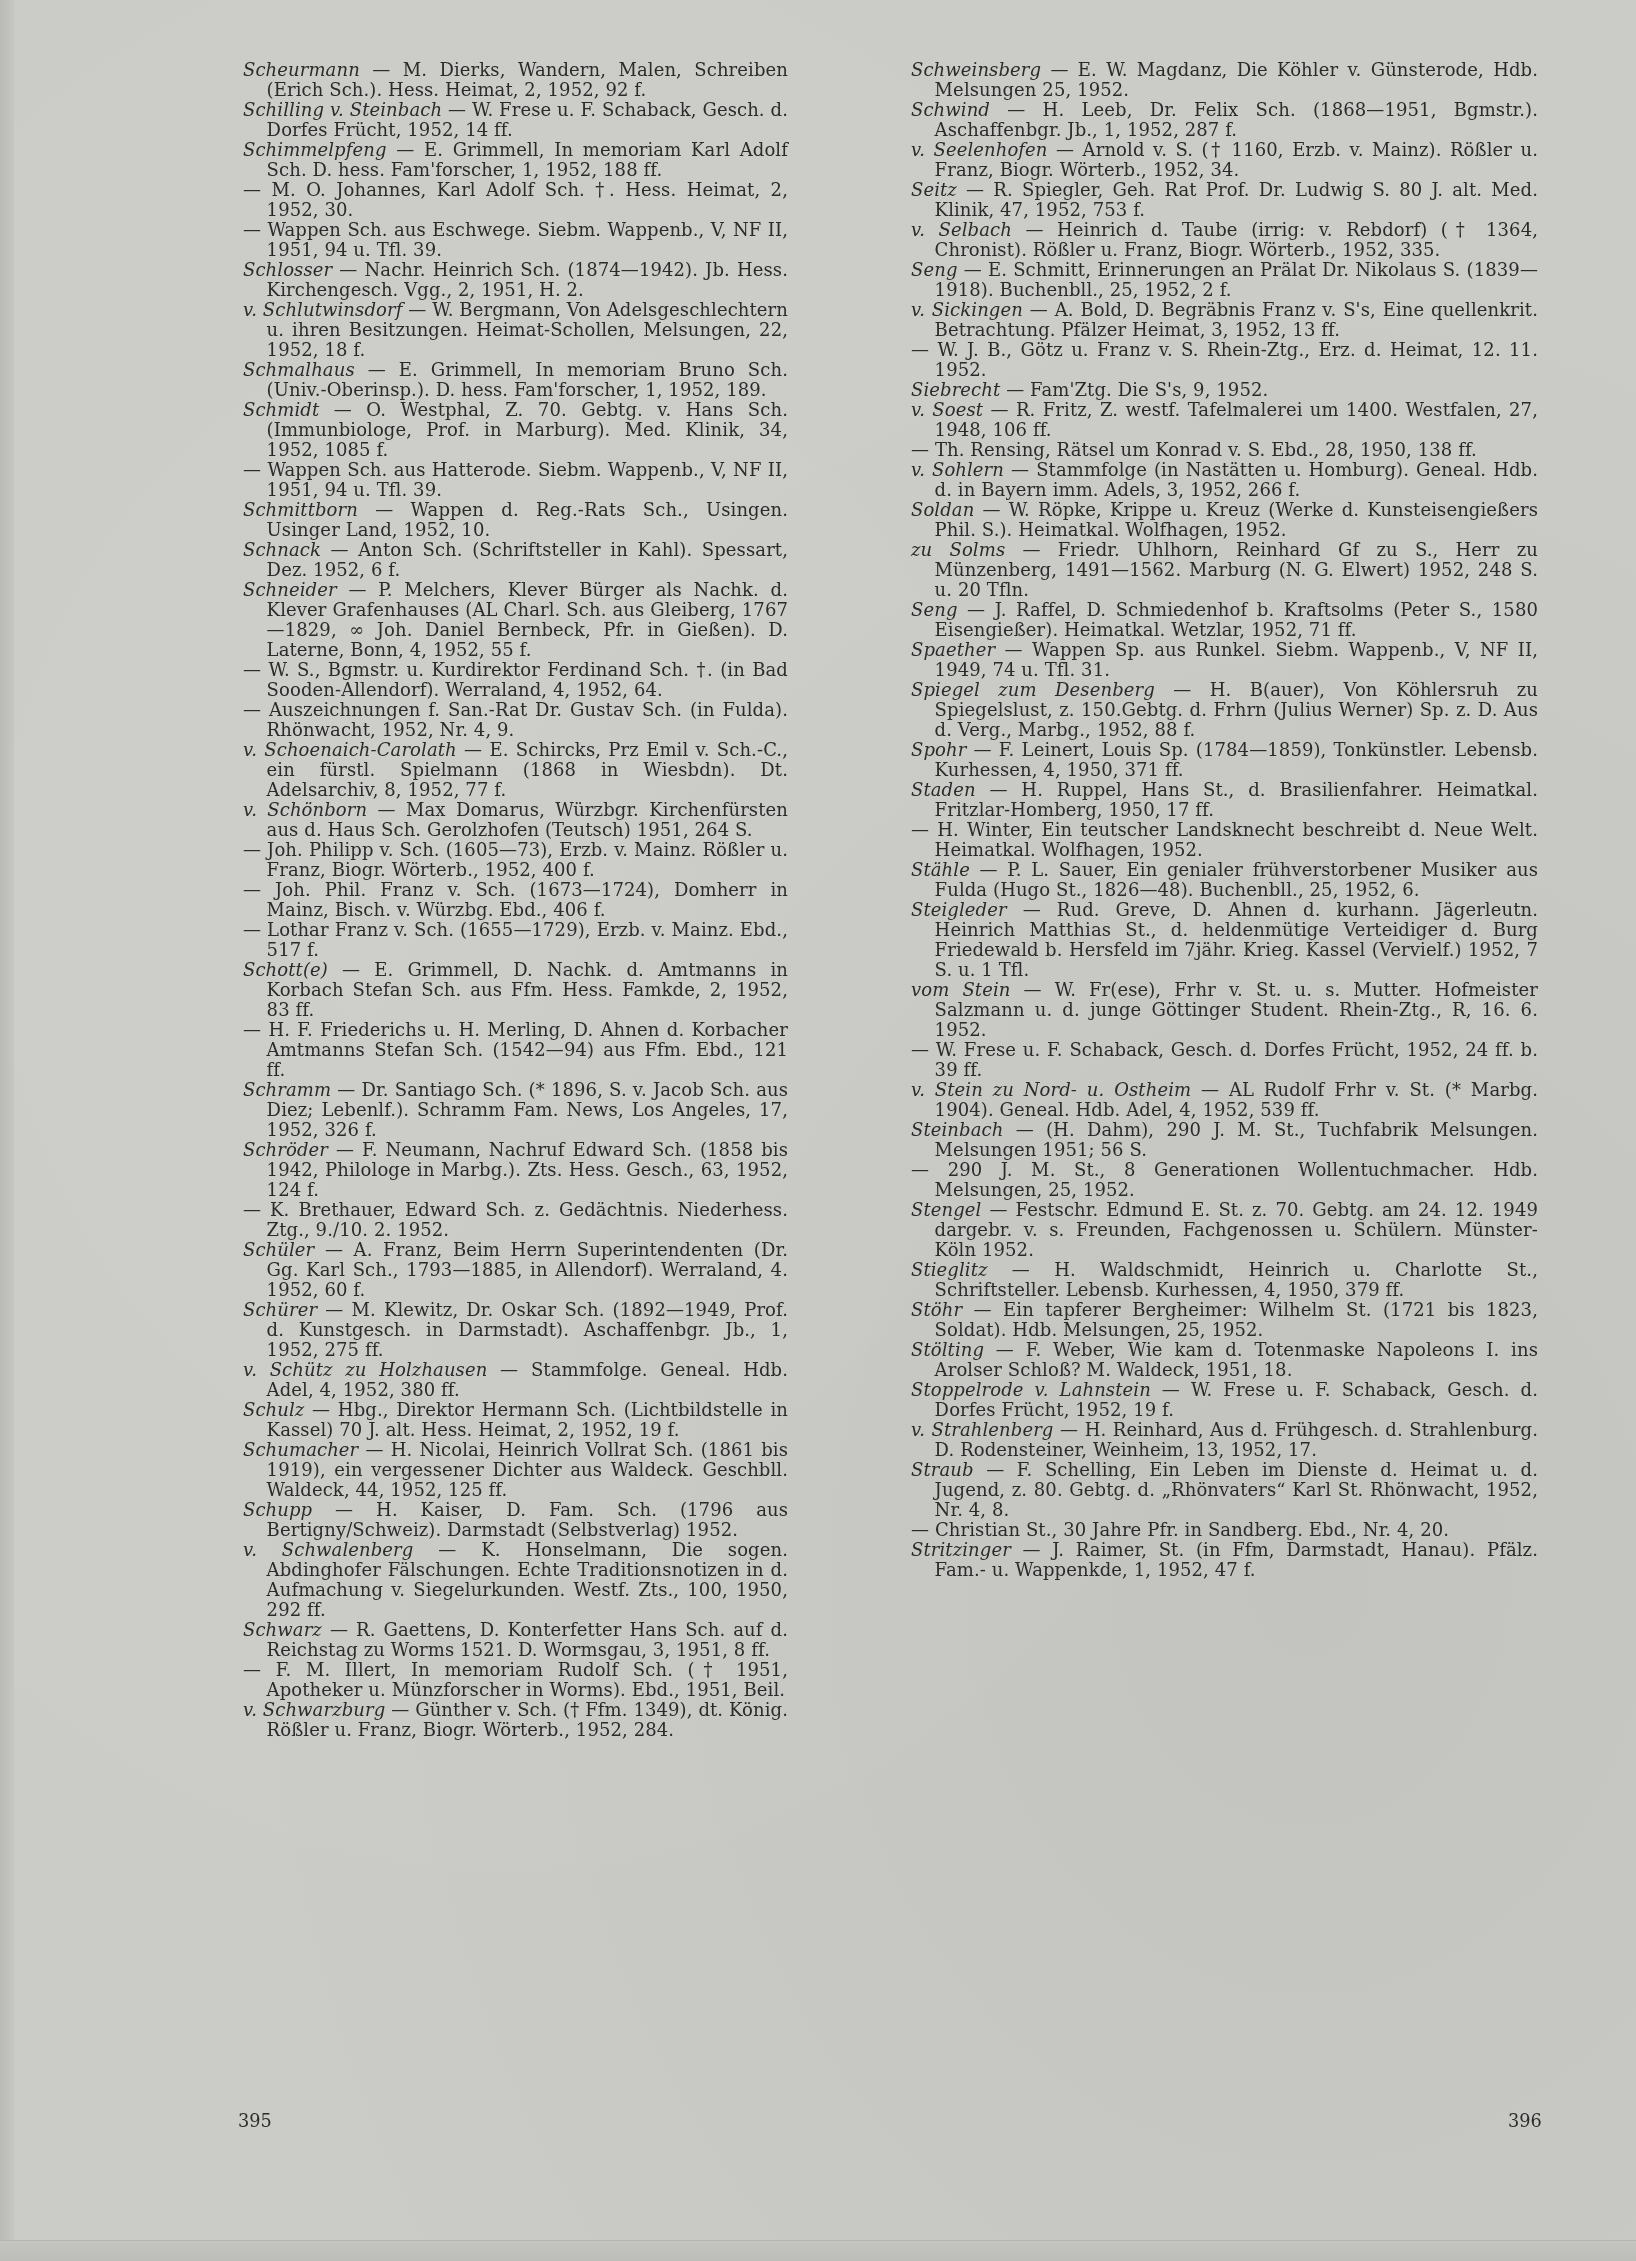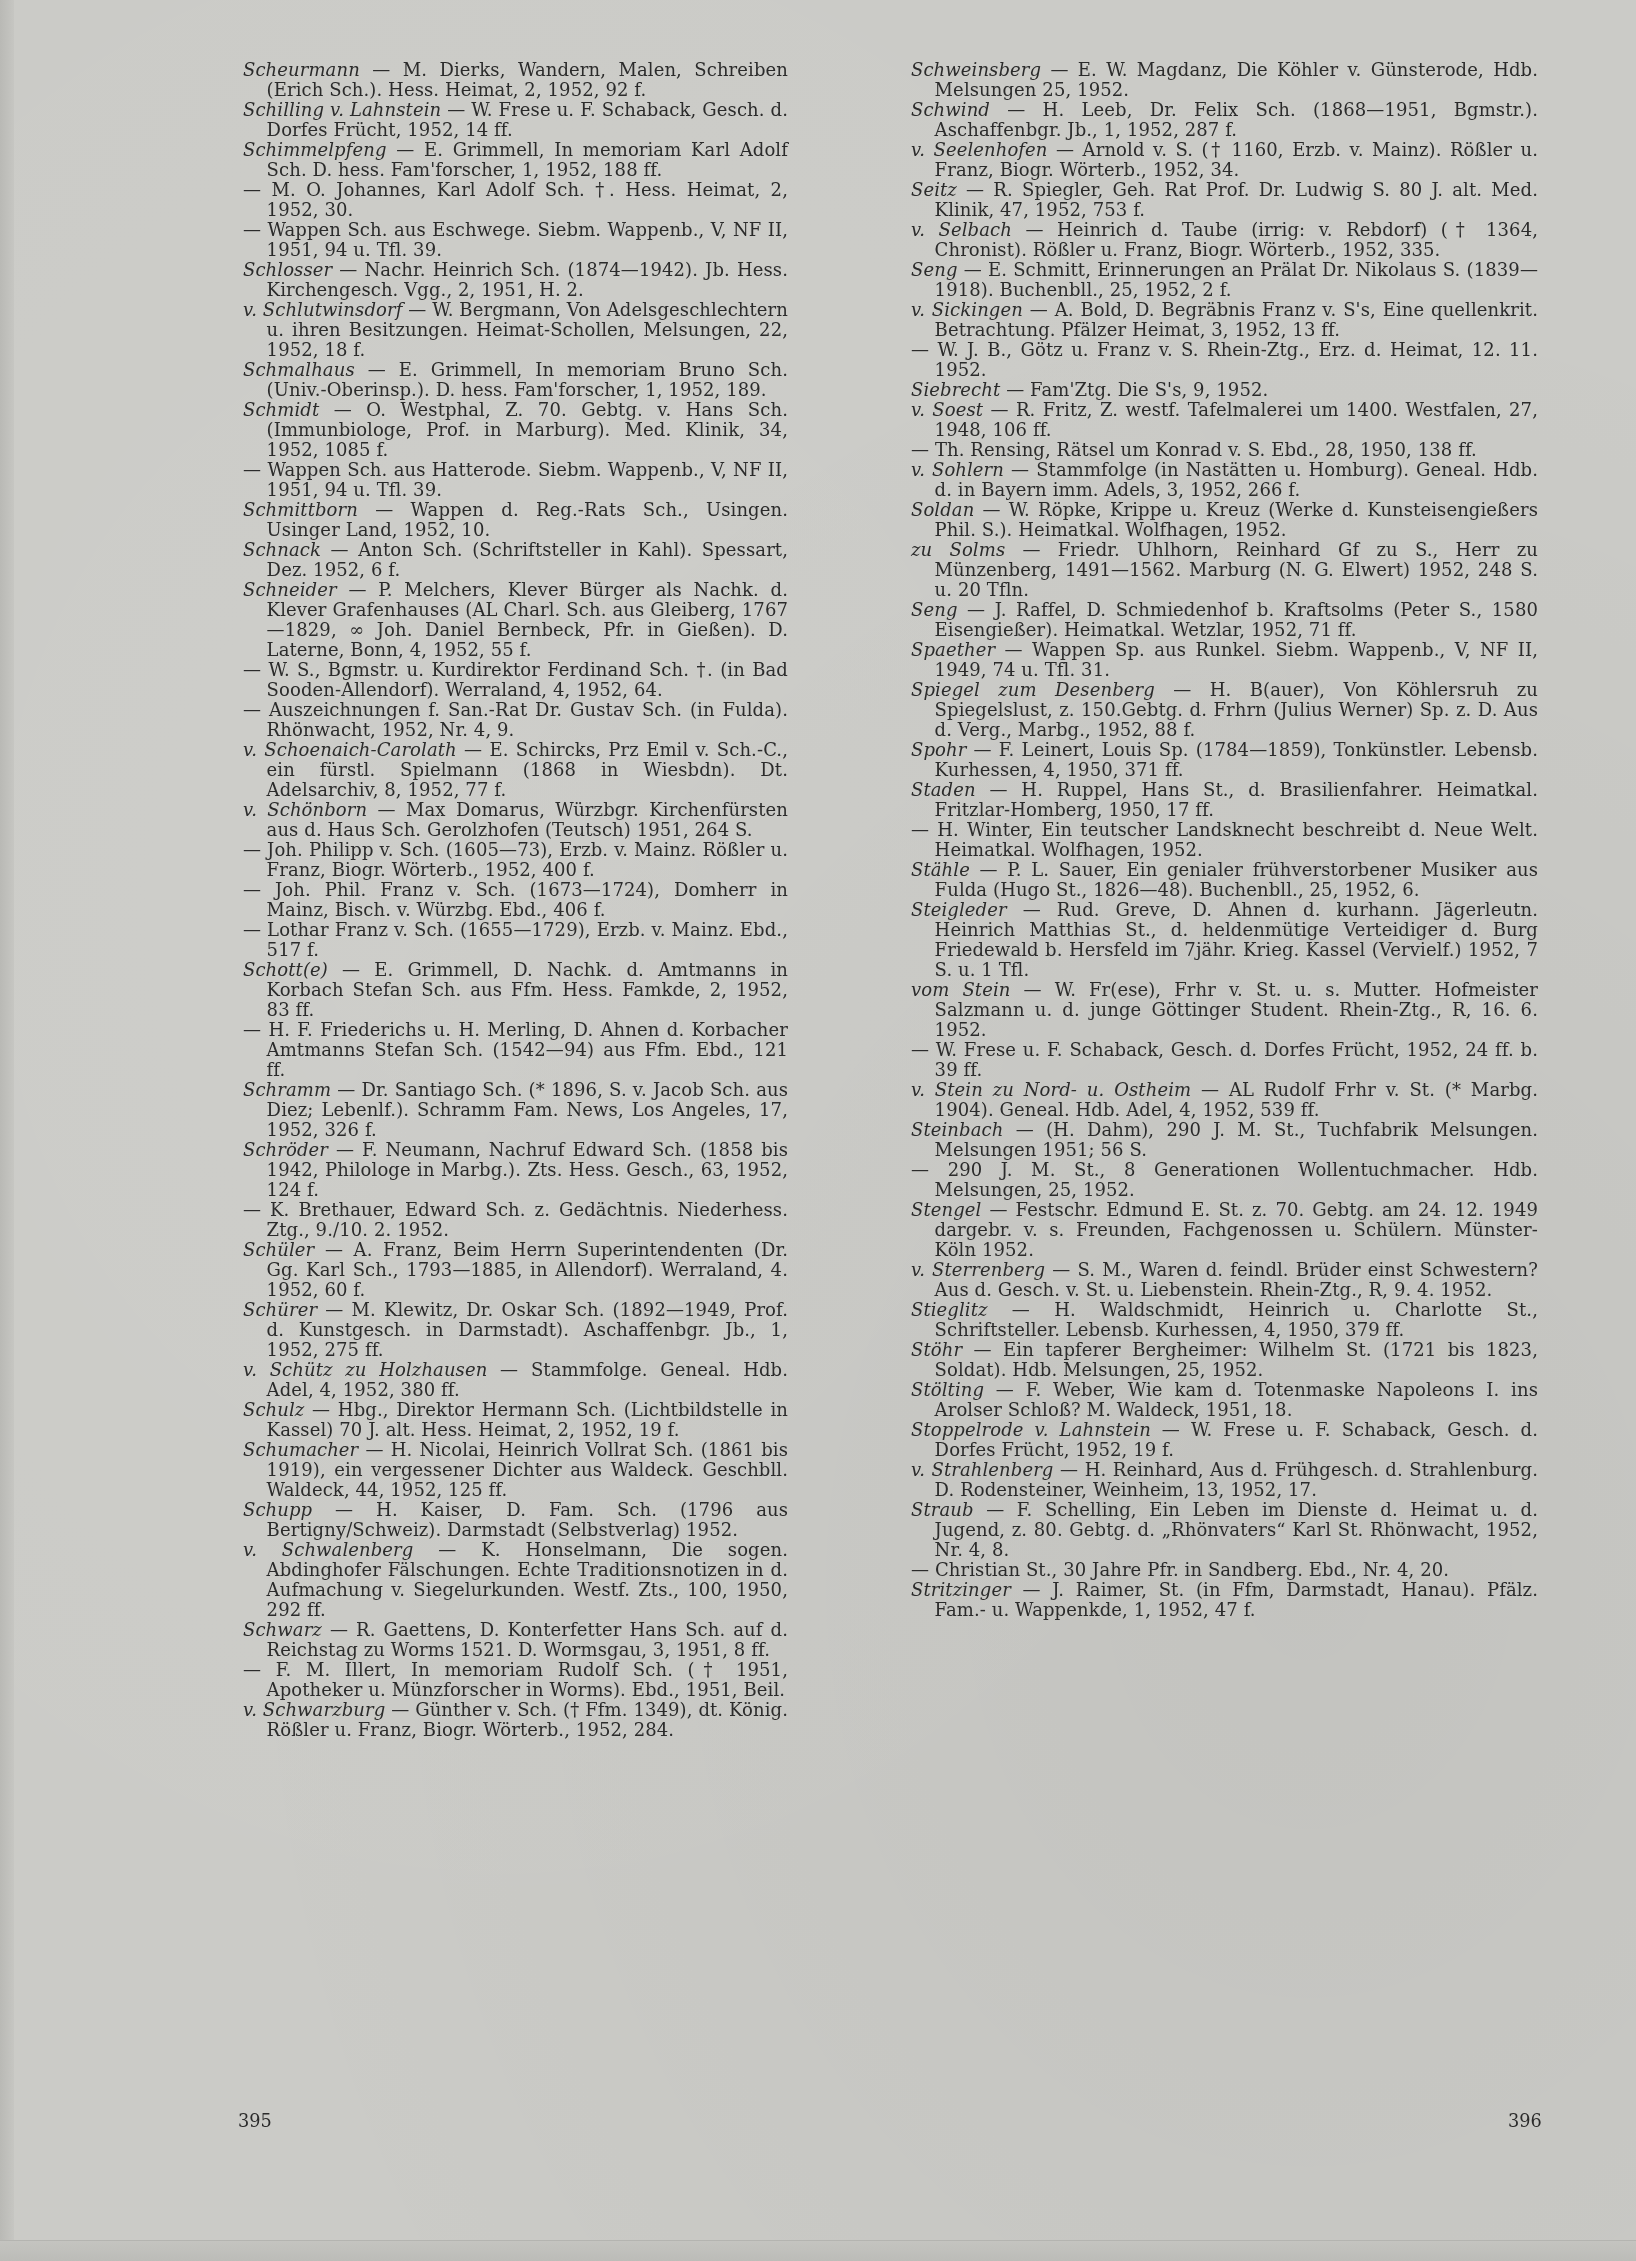--- a/index.html
+++ b/index.html
@@ -49,21 +49,21 @@
 </style>
 </head>
 <body>
 
 <div class="page">
   <div class="edge-left"></div>
   <div class="edge-bottom"></div>
 
   <div class="column col-left" id="col-left">
       <p class="entry"><span class="head">Scheurmann</span><span> — M. Dierks, Wandern, Malen, Schreiben (Erich Sch.). Hess. Heimat, 2, 1952, 92 f.</span></p>
-      <p class="entry"><span class="head">Schilling v. Lahnstein</span><span> — W. Frese u. F. Schaback, Gesch. d. Dorfes Frücht, 1952, 14 ff.</span></p>
+      <p class="entry"><span class="head">Schilling v. Steinbach</span><span> — W. Frese u. F. Schaback, Gesch. d. Dorfes Frücht, 1952, 14 ff.</span></p>
       <p class="entry"><span class="head">Schimmelpfeng</span><span> — E. Grimmell, In memoriam Karl Adolf Sch. D. hess. Fam'forscher, 1, 1952, 188 ff.</span></p>
       <p class="entry sub"><span>— M. O. Johannes, Karl Adolf Sch. †. Hess. Heimat, 2, 1952, 30.</span></p>
       <p class="entry sub"><span>— Wappen Sch. aus Eschwege. Siebm. Wappenb., V, NF II, 1951, 94 u. Tfl. 39.</span></p>
       <p class="entry"><span class="head">Schlosser</span><span> — Nachr. Heinrich Sch. (1874—1942). Jb. Hess. Kirchengesch. Vgg., 2, 1951, H. 2.</span></p>
       <p class="entry"><span class="head">v. </span><span class="head">Schlutwinsdorf</span><span> — W. Bergmann, Von Adelsgeschlechtern u. ihren Besitzungen. Heimat-Schollen, Melsungen, 22, 1952, 18 f.</span></p>
       <p class="entry"><span class="head">Schmalhaus</span><span> — E. Grimmell, In memoriam Bruno Sch. (Univ.-Oberinsp.). D. hess. Fam'forscher, 1, 1952, 189.</span></p>
       <p class="entry"><span class="head">Schmidt</span><span> — O. Westphal, Z. 70. Gebtg. v. Hans Sch. (Immunbiologe, Prof. in Marburg). Med. Klinik, 34, 1952, 1085 f.</span></p>
       <p class="entry sub"><span>— Wappen Sch. aus Hatterode. Siebm. Wappenb., V, NF II, 1951, 94 u. Tfl. 39.</span></p>
       <p class="entry"><span class="head">Schmittborn</span><span> — Wappen d. Reg.-Rats Sch., Usingen. Usinger Land, 1952, 10.</span></p>
       <p class="entry"><span class="head">Schnack</span><span> — Anton Sch. (Schriftsteller in Kahl). Spessart, Dez. 1952, 6 f.</span></p>
@@ -113,21 +113,20 @@
       <p class="entry"><span class="head">Staden</span><span> — H. Ruppel, Hans St., d. Brasilienfahrer. Heimatkal. Fritzlar-Homberg, 1950, 17 ff.</span></p>
       <p class="entry sub"><span>— H. Winter, Ein teutscher Landsknecht beschreibt d. Neue Welt. Heimatkal. Wolfhagen, 1952.</span></p>
       <p class="entry"><span class="head">Stähle</span><span> — P. L. Sauer, Ein genialer frühverstorbener Musiker aus Fulda (Hugo St., 1826—48). Buchenbll., 25, 1952, 6.</span></p>
       <p class="entry"><span class="head">Steigleder</span><span> — Rud. Greve, D. Ahnen d. kurhann. Jägerleutn. Heinrich Matthias St., d. heldenmütige Verteidiger d. Burg Friedewald b. Hersfeld im 7jähr. Krieg. Kassel (Vervielf.) 1952, 7 S. u. 1 Tfl.</span></p>
       <p class="entry"><span class="head">vom Stein</span><span> — W. Fr(ese), Frhr v. St. u. s. Mutter. Hofmeister Salzmann u. d. junge Göttinger Student. Rhein-Ztg., R, 16. 6. 1952.</span></p>
       <p class="entry sub"><span>— W. Frese u. F. Schaback, Gesch. d. Dorfes Frücht, 1952, 24 ff. b. 39 ff.</span></p>
       <p class="entry"><span class="head">v. </span><span class="head">Stein zu Nord- u. Ostheim</span><span> — AL Rudolf Frhr v. St. (* Marbg. 1904). Geneal. Hdb. Adel, 4, 1952, 539 ff.</span></p>
       <p class="entry"><span class="head">Steinbach</span><span> — (H. Dahm), 290 J. M. St., Tuchfabrik Melsungen. Melsungen 1951; 56 S.</span></p>
       <p class="entry sub"><span>— 290 J. M. St., 8 Generationen Wollentuchmacher. Hdb. Melsungen, 25, 1952.</span></p>
       <p class="entry"><span class="head">Stengel</span><span> — Festschr. Edmund E. St. z. 70. Gebtg. am 24. 12. 1949 dargebr. v. s. Freunden, Fachgenossen u. Schülern. Münster-Köln 1952.</span></p>
-      <p class="entry"><span class="head">v. </span><span class="head">Sterrenberg</span><span> — S. M., Waren d. feindl. Brüder einst Schwestern? Aus d. Gesch. v. St. u. Liebenstein. Rhein-Ztg., R, 9. 4. 1952.</span></p>
       <p class="entry"><span class="head">Stieglitz</span><span> — H. Waldschmidt, Heinrich u. Charlotte St., Schriftsteller. Lebensb. Kurhessen, 4, 1950, 379 ff.</span></p>
       <p class="entry"><span class="head">Stöhr</span><span> — Ein tapferer Bergheimer: Wilhelm St. (1721 bis 1823, Soldat). Hdb. Melsungen, 25, 1952.</span></p>
       <p class="entry"><span class="head">Stölting</span><span> — F. Weber, Wie kam d. Totenmaske Napoleons I. ins Arolser Schloß? M. Waldeck, 1951, 18.</span></p>
       <p class="entry"><span class="head">Stoppelrode v. Lahnstein</span><span> — W. Frese u. F. Schaback, Gesch. d. Dorfes Frücht, 1952, 19 f.</span></p>
       <p class="entry"><span class="head">v. </span><span class="head">Strahlenberg</span><span> — H. Reinhard, Aus d. Frühgesch. d. Strahlenburg. D. Rodensteiner, Weinheim, 13, 1952, 17.</span></p>
       <p class="entry"><span class="head">Straub</span><span> — F. Schelling, Ein Leben im Dienste d. Heimat u. d. Jugend, z. 80. Gebtg. d. „Rhönvaters“ Karl St. Rhönwacht, 1952, Nr. 4, 8.</span></p>
       <p class="entry sub"><span>— Christian St., 30 Jahre Pfr. in Sandberg. Ebd., Nr. 4, 20.</span></p>
       <p class="entry"><span class="head">Stritzinger</span><span> — J. Raimer, St. (in Ffm, Darmstadt, Hanau). Pfälz. Fam.- u. Wappenkde, 1, 1952, 47 f.</span></p>
     </div>
 

